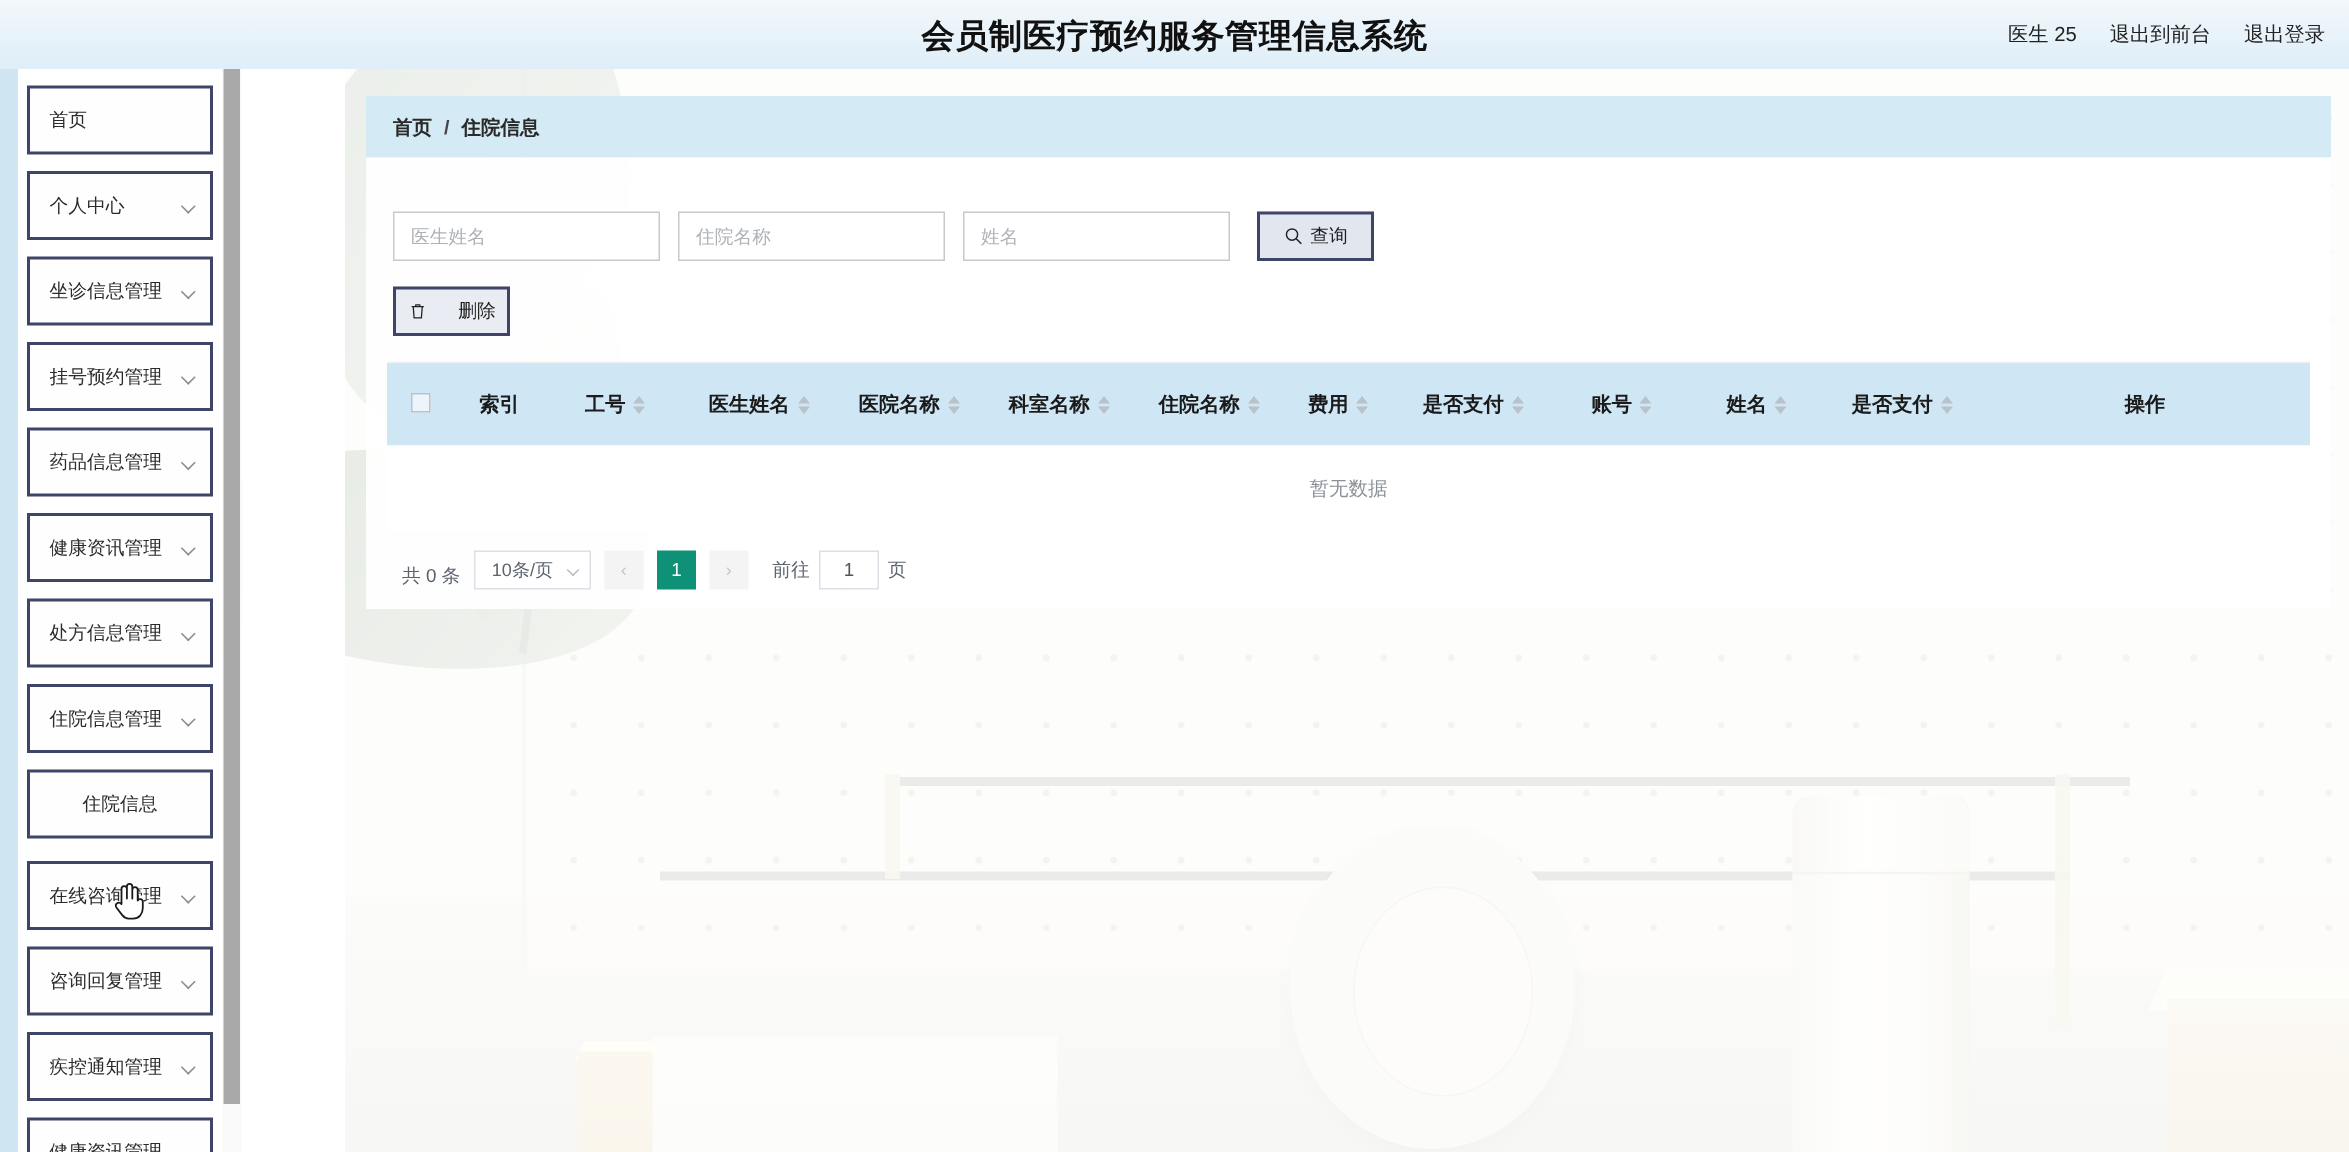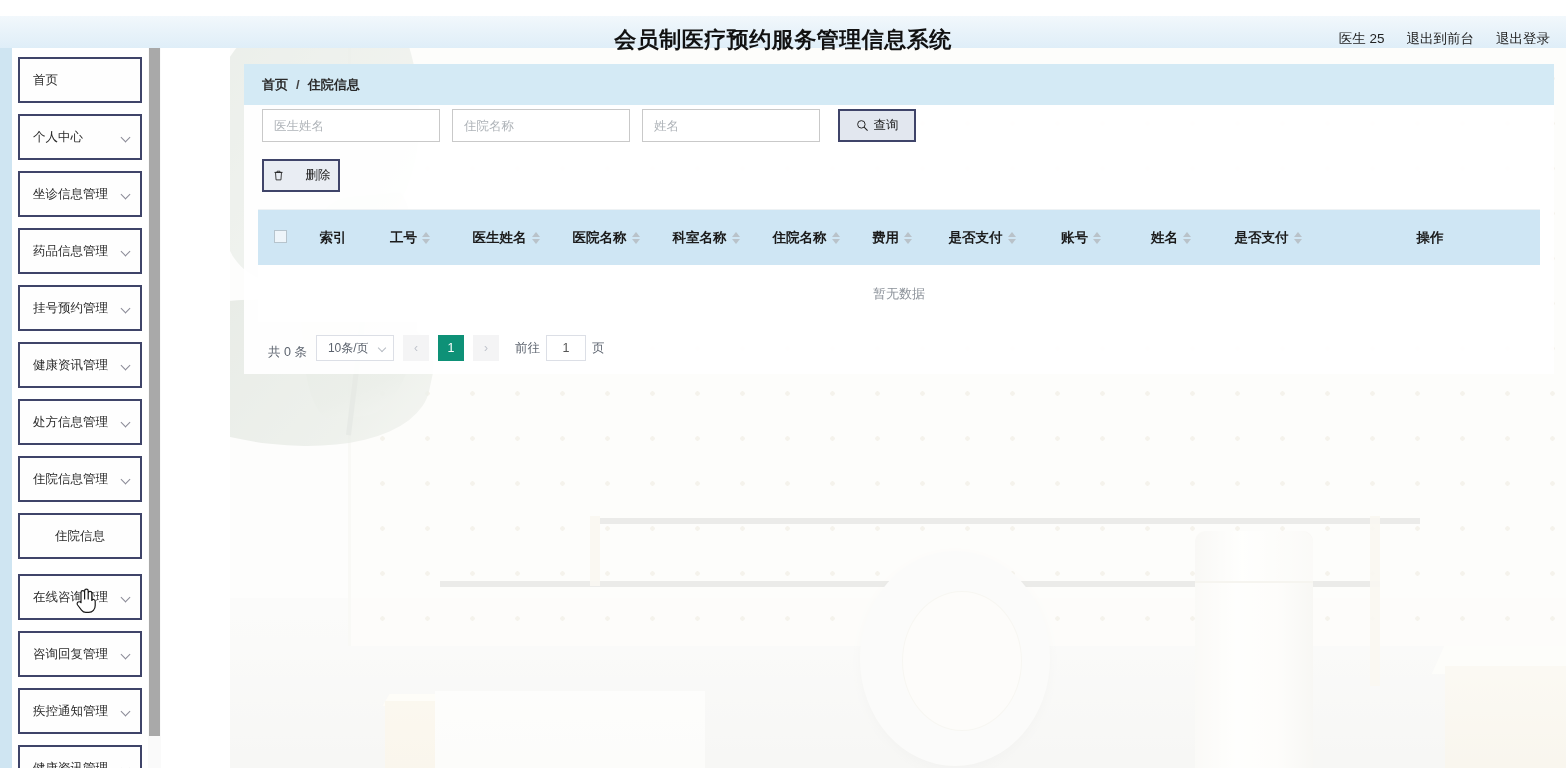--- a/index.html
+++ b/index.html
@@ -14,22 +14,22 @@
     position: relative;
     width: 1566px;
     height: 768px;
     background: #ffffff;
     overflow: hidden;
   }
 
   
   .header {
     position: absolute;
-    left: 0; top: 16px;
-    width: 1566px; height: 32px;
+    left: 0; top: 0;
+    width: 1566px; height: 46px;
     background: linear-gradient(180deg,#f2f8fc 0%, #e9f3fa 45%, #dfeef8 100%);
     z-index: 40;
   }
   .header-title {
     position: absolute;
     left: 0; right: 0; top: 9px;
     text-align: center;
     font-size: 22px;
     font-weight: bold;
     color: #111;
@@ -284,21 +284,21 @@
     font-size: 13px;
     color: #2a2a2a;
     font-weight: bold;
     gap: 8px;
   }
   .breadcrumb .crumb { cursor: pointer; }
   .breadcrumb .sep { color: #444; font-weight: bold; }
 
   .panel {
     background: rgba(255,255,255,0.92);
-    padding: 4px 14px 0 14px;
+    padding: 36px 14px 0 14px;
   }
   .search-row {
     display: flex;
     align-items: center;
     gap: 12px;
     padding: 0 0 0 4px;
   }
   .inp {
     width: 178px; height: 33px;
     border: 1px solid #c9c9c9;
@@ -526,26 +526,26 @@
       <span class="menu-label">个人中心</span>
       <span class="chev"></span>
     </div>
 
     <div class="menu-item">
       <span class="menu-label">坐诊信息管理</span>
       <span class="chev"></span>
     </div>
 
     <div class="menu-item">
+      <span class="menu-label">挂号预约管理</span>
+      <span class="chev"></span>
+    </div>
+
+    <div class="menu-item">
       <span class="menu-label">药品信息管理</span>
-      <span class="chev"></span>
-    </div>
-
-    <div class="menu-item">
-      <span class="menu-label">挂号预约管理</span>
       <span class="chev"></span>
     </div>
 
     <div class="menu-item">
       <span class="menu-label">健康资讯管理</span>
       <span class="chev"></span>
     </div>
 
     <div class="menu-item">
       <span class="menu-label">处方信息管理</span>

